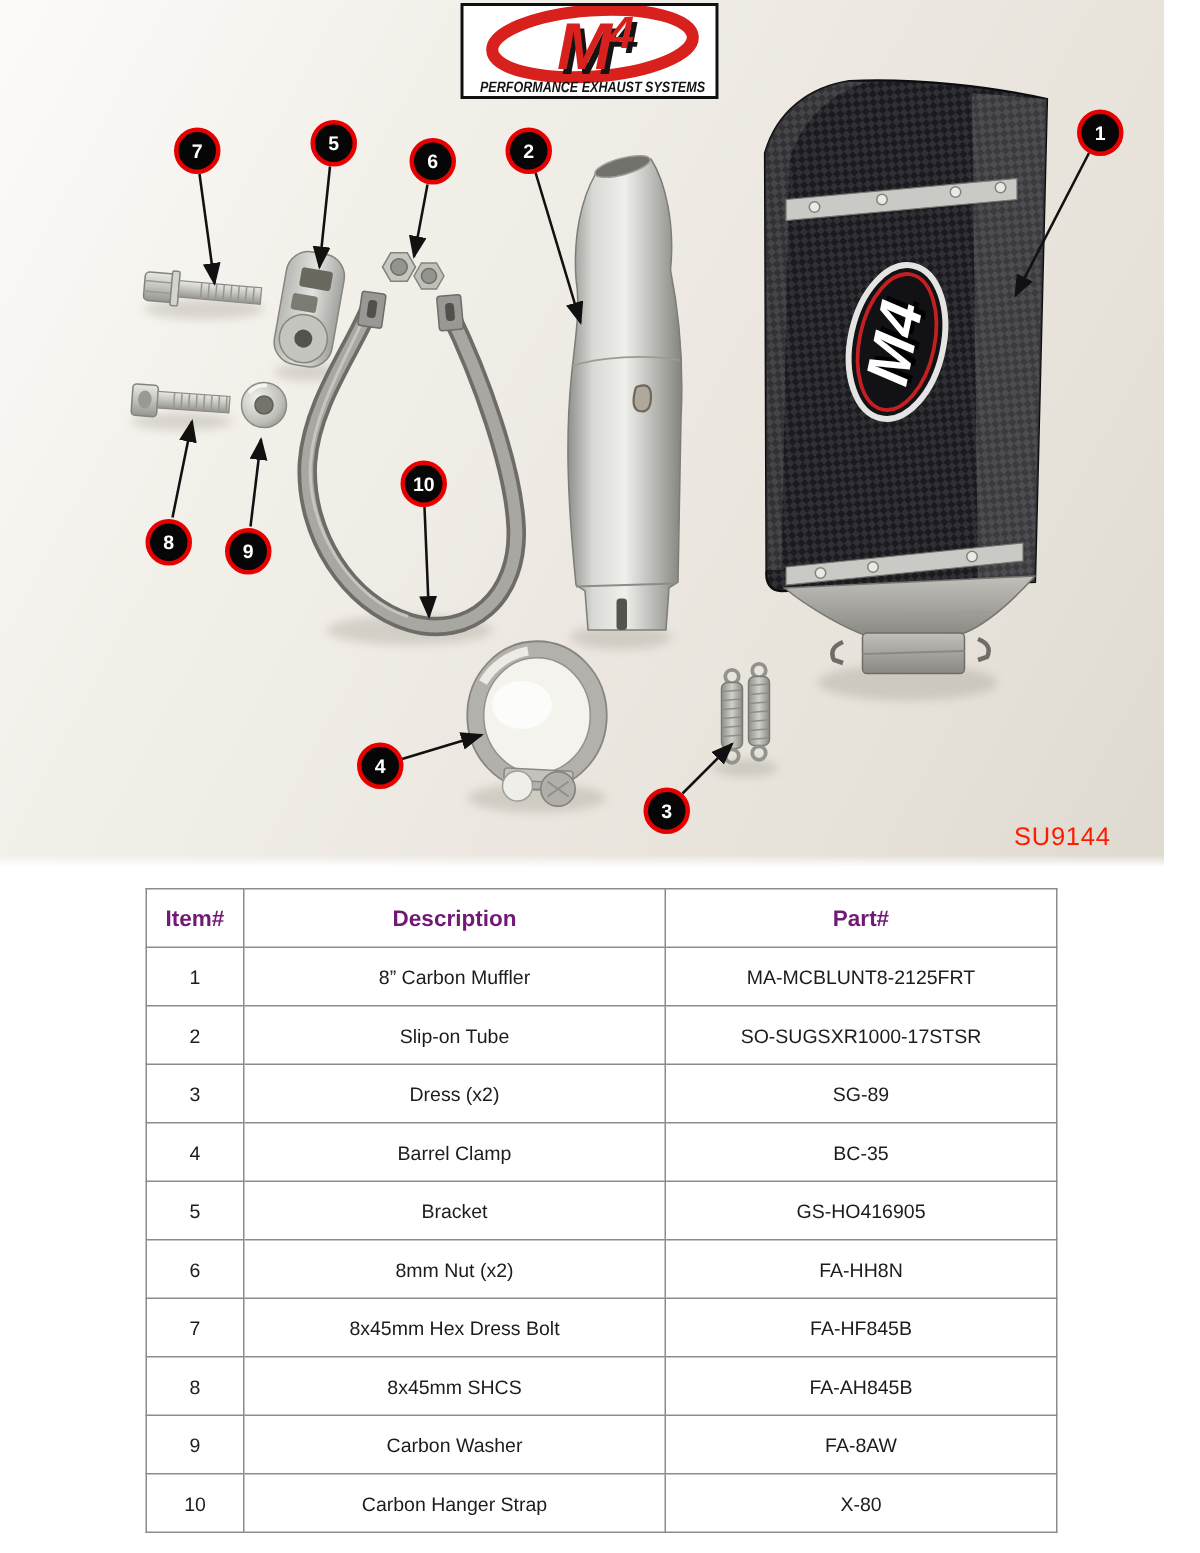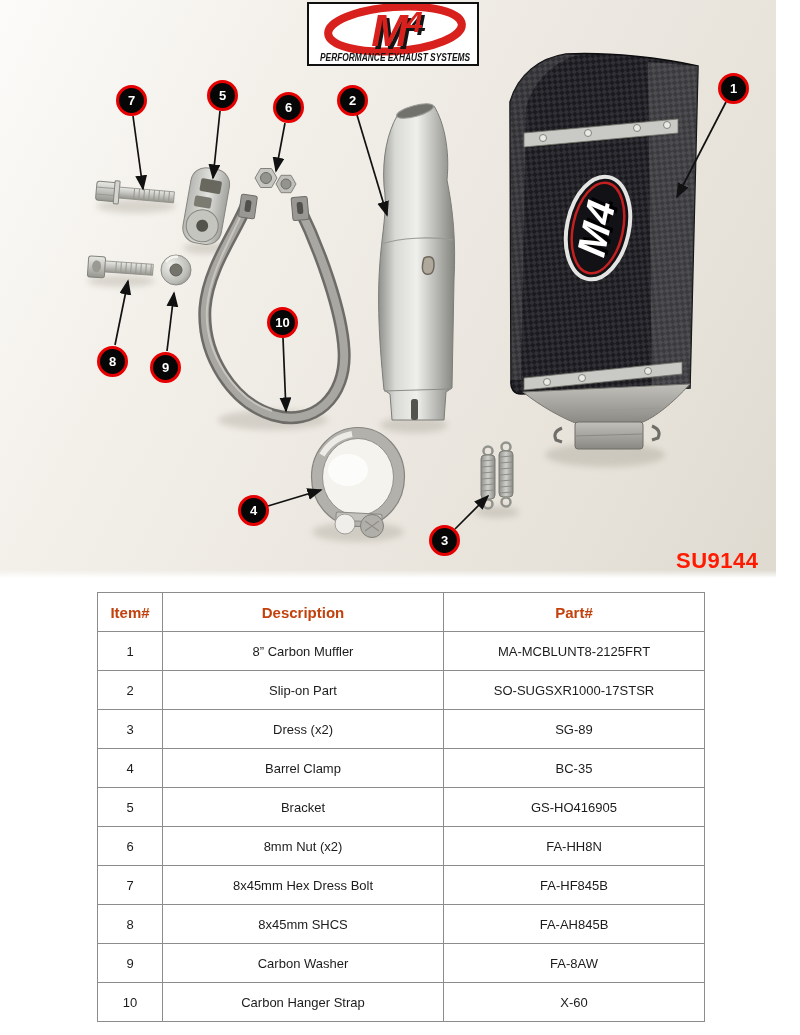--- a/index.html
+++ b/index.html
@@ -13,28 +13,28 @@
          background:linear-gradient(#ffffff00,#ffffff);}
   .parts-svg{position:absolute;left:0;top:0;}
   
   .logo-box{position:absolute;left:307px;top:2px;width:172px;height:64px;background:#ffffff;
             border:2px solid #101010;box-sizing:border-box;}
   
   .badge{position:absolute;width:31px;height:31px;border-radius:50%;background:#060606;
          border:3px solid #e60000;box-sizing:border-box;color:#ffffff;font-weight:bold;
          font-size:13px;display:flex;align-items:center;justify-content:center;line-height:1;}
   
-  .su-code{position:absolute;left:676px;top:548px;color:#ff1a00;font-weight:bold;
-           font-size:22px;letter-spacing:.5px;}
+  .su-code{position:absolute;left:676px;top:548px;color:#ff1a00;font-weight:normal;
+           font-size:17px;letter-spacing:.5px;}
   
   .table-wrap{position:absolute;left:97px;top:592px;}
   table.parts{border-collapse:collapse;table-layout:fixed;width:607px;}
   table.parts th,table.parts td{border:1px solid #8c8c8c;text-align:center;vertical-align:middle;
            padding:0 4px;overflow:hidden;}
-  table.parts th{height:38px;font-size:15px;font-weight:bold;color:#c2410c;}
+  table.parts th{height:38px;font-size:15px;font-weight:bold;color:#701a75;}
   table.parts td{height:38px;font-size:13px;color:#1c1c1c;}
 </style>
 </head>
 <body>
 
 <div class="stage">
 
   <div class="photo">
 
     <svg class="parts-svg" width="800" height="578" viewBox="0 0 800 578">
@@ -283,21 +283,21 @@
         </tr>
       </thead>
       <tbody>
         <tr>
           <td>1</td>
           <td>8” Carbon Muffler</td>
           <td>MA-MCBLUNT8-2125FRT</td>
         </tr>
         <tr>
           <td>2</td>
-          <td>Slip-on Part</td>
+          <td>Slip-on Tube</td>
           <td>SO-SUGSXR1000-17STSR</td>
         </tr>
         <tr>
           <td>3</td>
           <td>Dress (x2)</td>
           <td>SG-89</td>
         </tr>
         <tr>
           <td>4</td>
           <td>Barrel Clamp</td>
@@ -324,19 +324,19 @@
           <td>FA-AH845B</td>
         </tr>
         <tr>
           <td>9</td>
           <td>Carbon Washer</td>
           <td>FA-8AW</td>
         </tr>
         <tr>
           <td>10</td>
           <td>Carbon Hanger Strap</td>
-          <td>X-60</td>
+          <td>X-80</td>
         </tr>
       </tbody>
     </table>
   </div>
 
 </div>
 
 </body></html>

